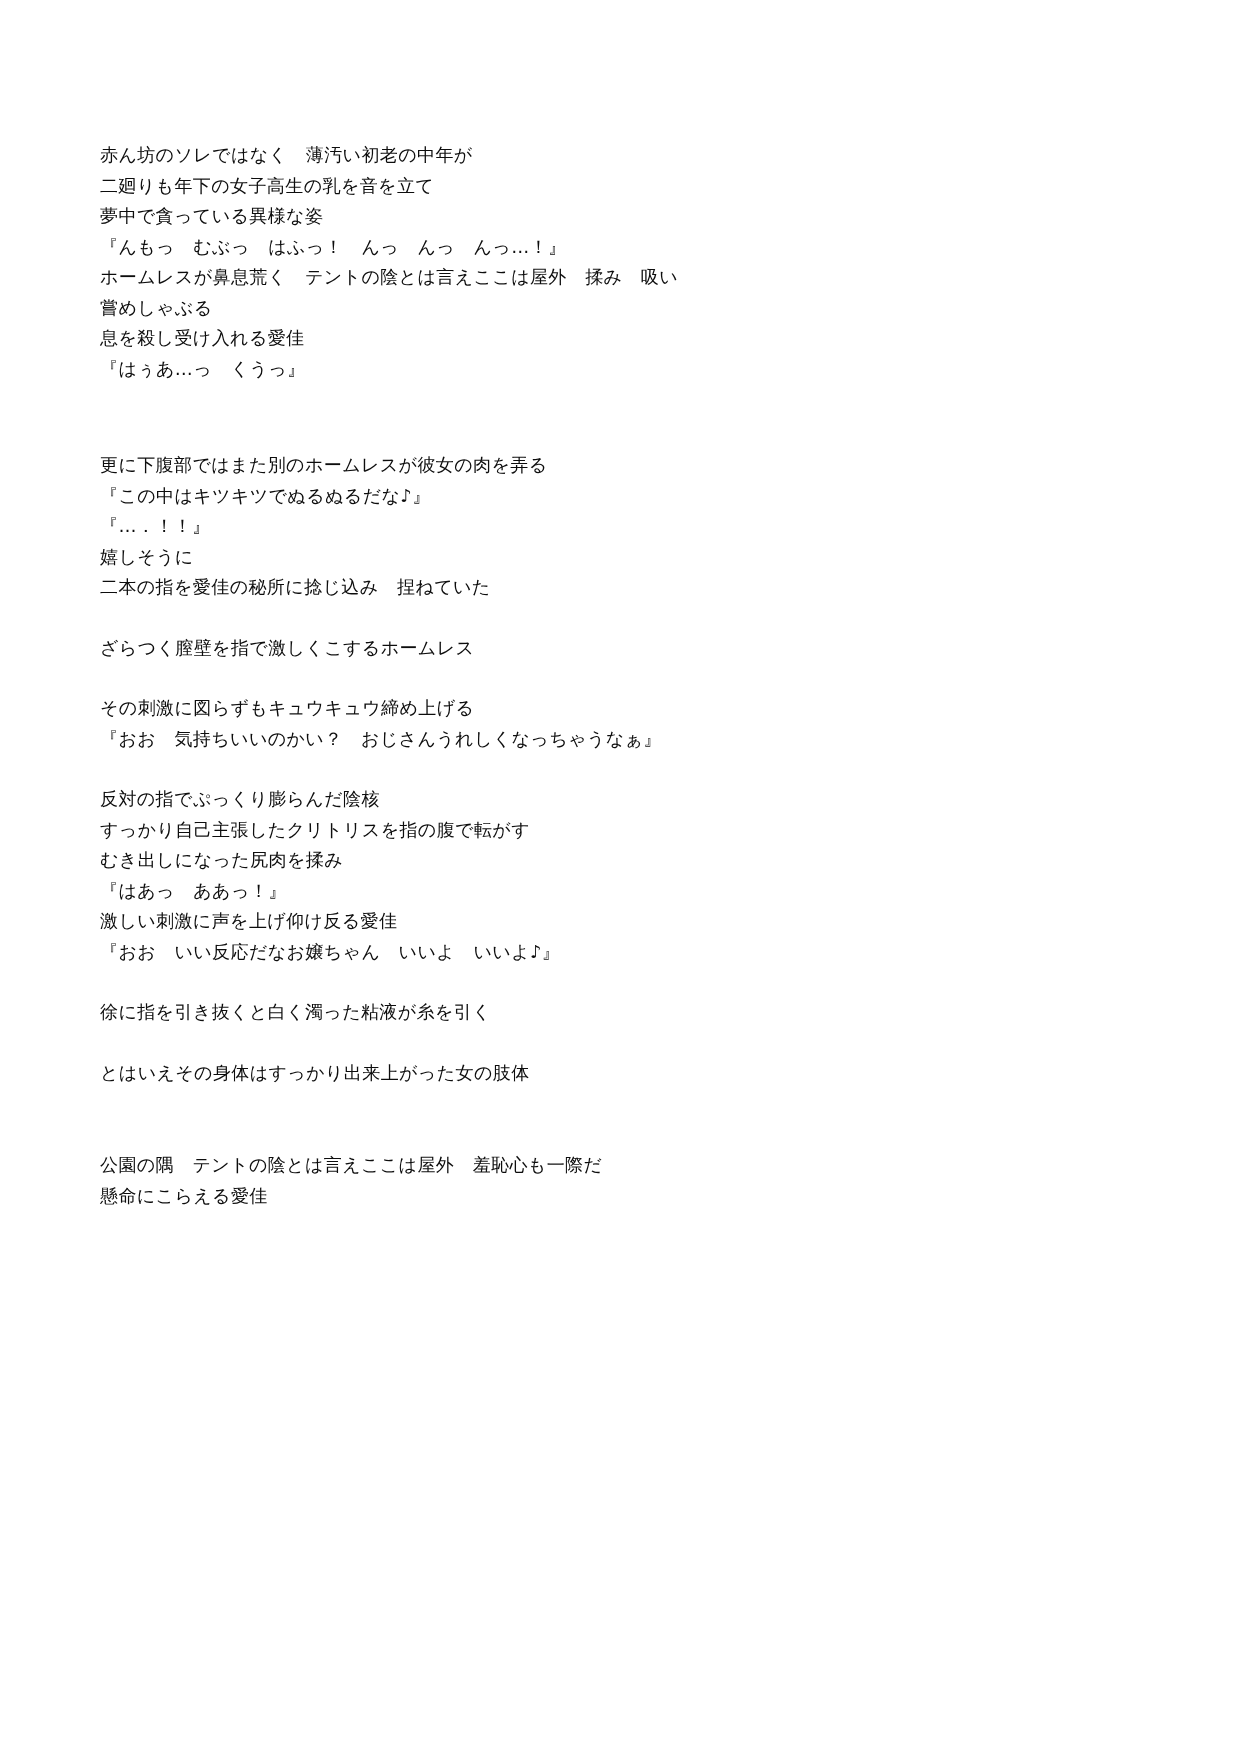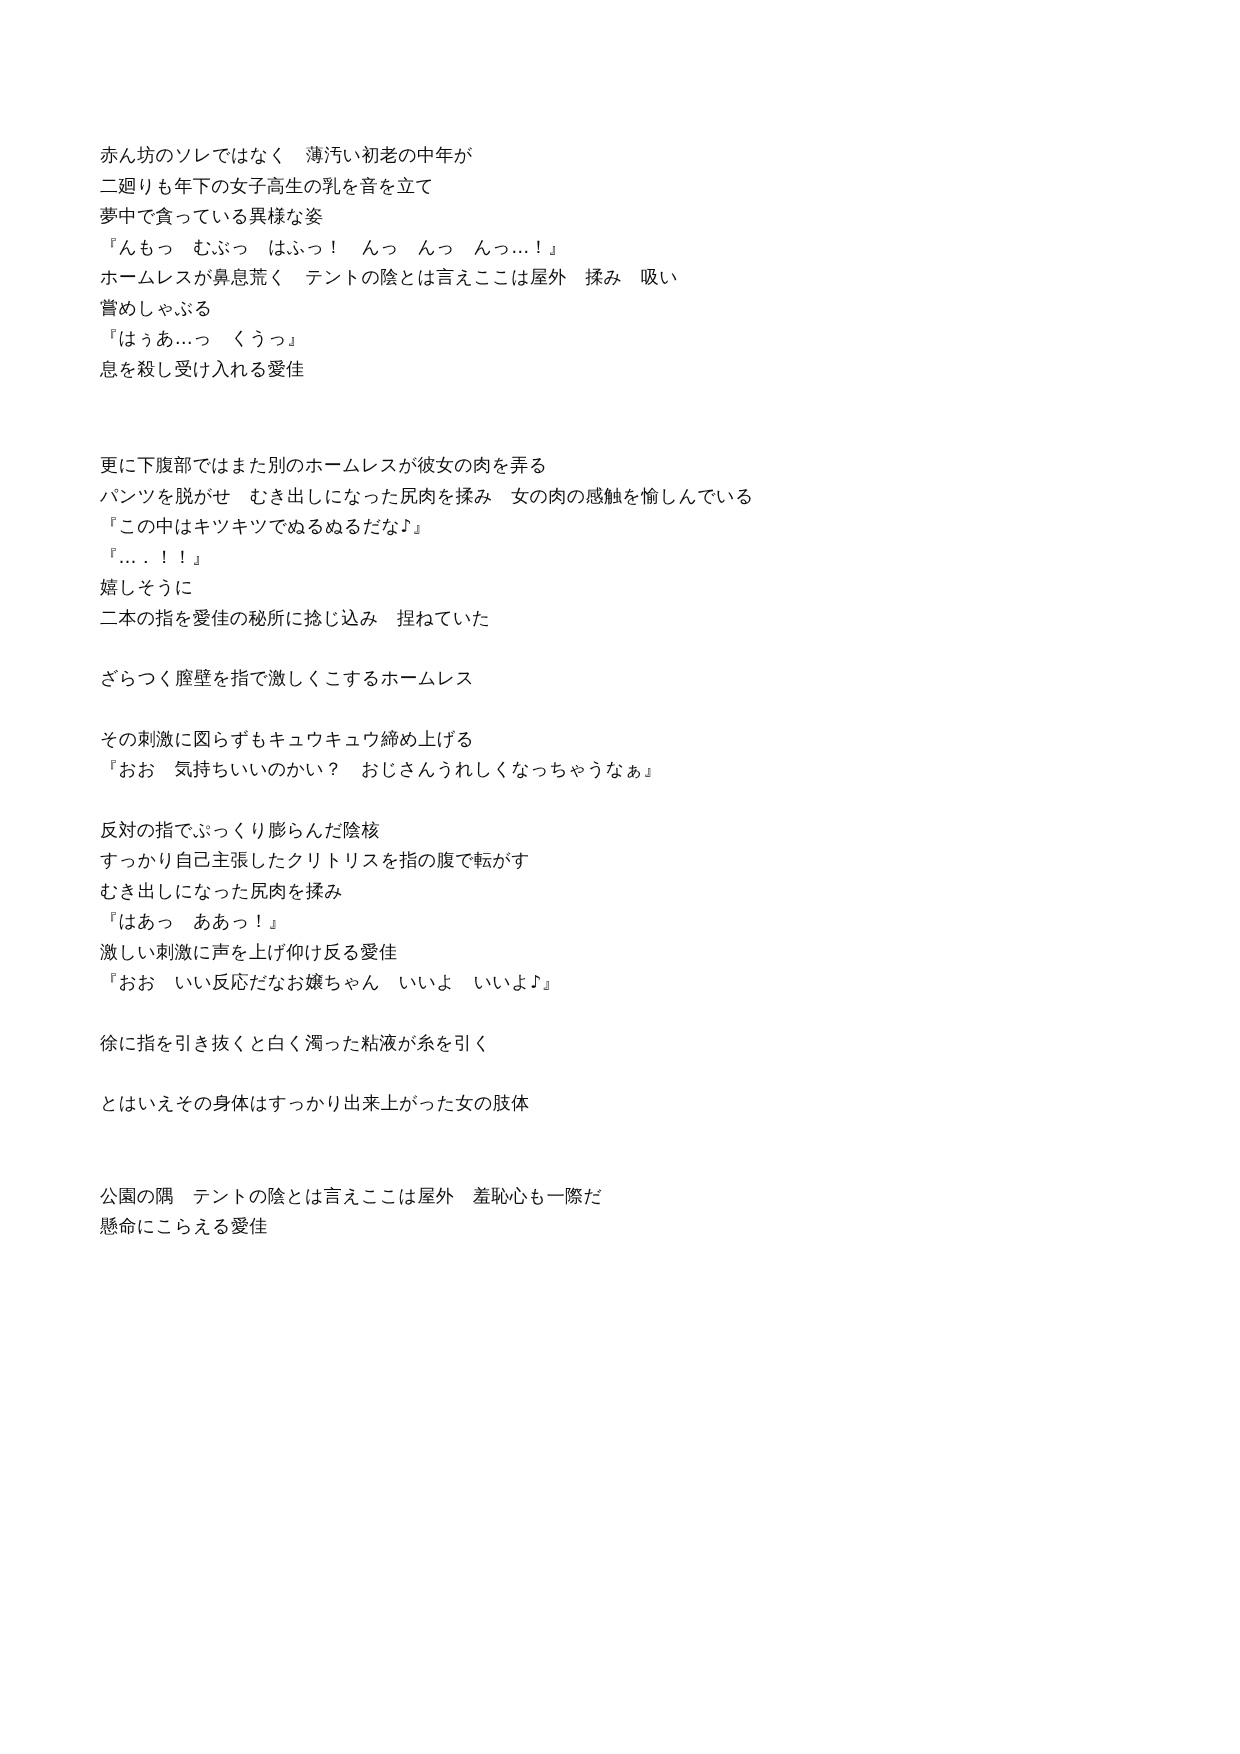--- a/index.html
+++ b/index.html
@@ -46,28 +46,27 @@
 <div class="page">
   <div class="text-body">
 
     <div class="block">
       <div class="line">赤ん坊のソレではなく　薄汚い初老の中年が</div>
       <div class="line">二廻りも年下の女子高生の乳を音を立て</div>
       <div class="line">夢中で貪っている異様な姿</div>
       <div class="line">『んもっ　むぶっ　はふっ！　んっ　んっ　んっ…！』</div>
       <div class="line">ホームレスが鼻息荒く　テントの陰とは言えここは屋外　揉み　吸い</div>
       <div class="line">嘗めしゃぶる</div>
+      <div class="line">息を殺し受け入れる愛佳</div>
       <div class="line">『はぅあ…っ　くうっ』</div>
-      <div class="line">息を殺し受け入れる愛佳</div>
     </div>
     <div class="gap-xl"></div>
 
     <div class="block">
       <div class="line">更に下腹部ではまた別のホームレスが彼女の肉を弄る</div>
-      <div class="line">パンツを脱がせ　むき出しになった尻肉を揉み　女の肉の感触を愉しんでいる</div>
       <div class="line">『この中はキツキツでぬるぬるだな♪』</div>
       <div class="line">『…．！！』</div>
       <div class="line">嬉しそうに</div>
       <div class="line">二本の指を愛佳の秘所に捻じ込み　捏ねていた</div>
     </div>
     <div class="gap-sm"></div>
 
     <div class="block">
       <div class="line">ざらつく膣壁を指で激しくこするホームレス</div>
     </div>

